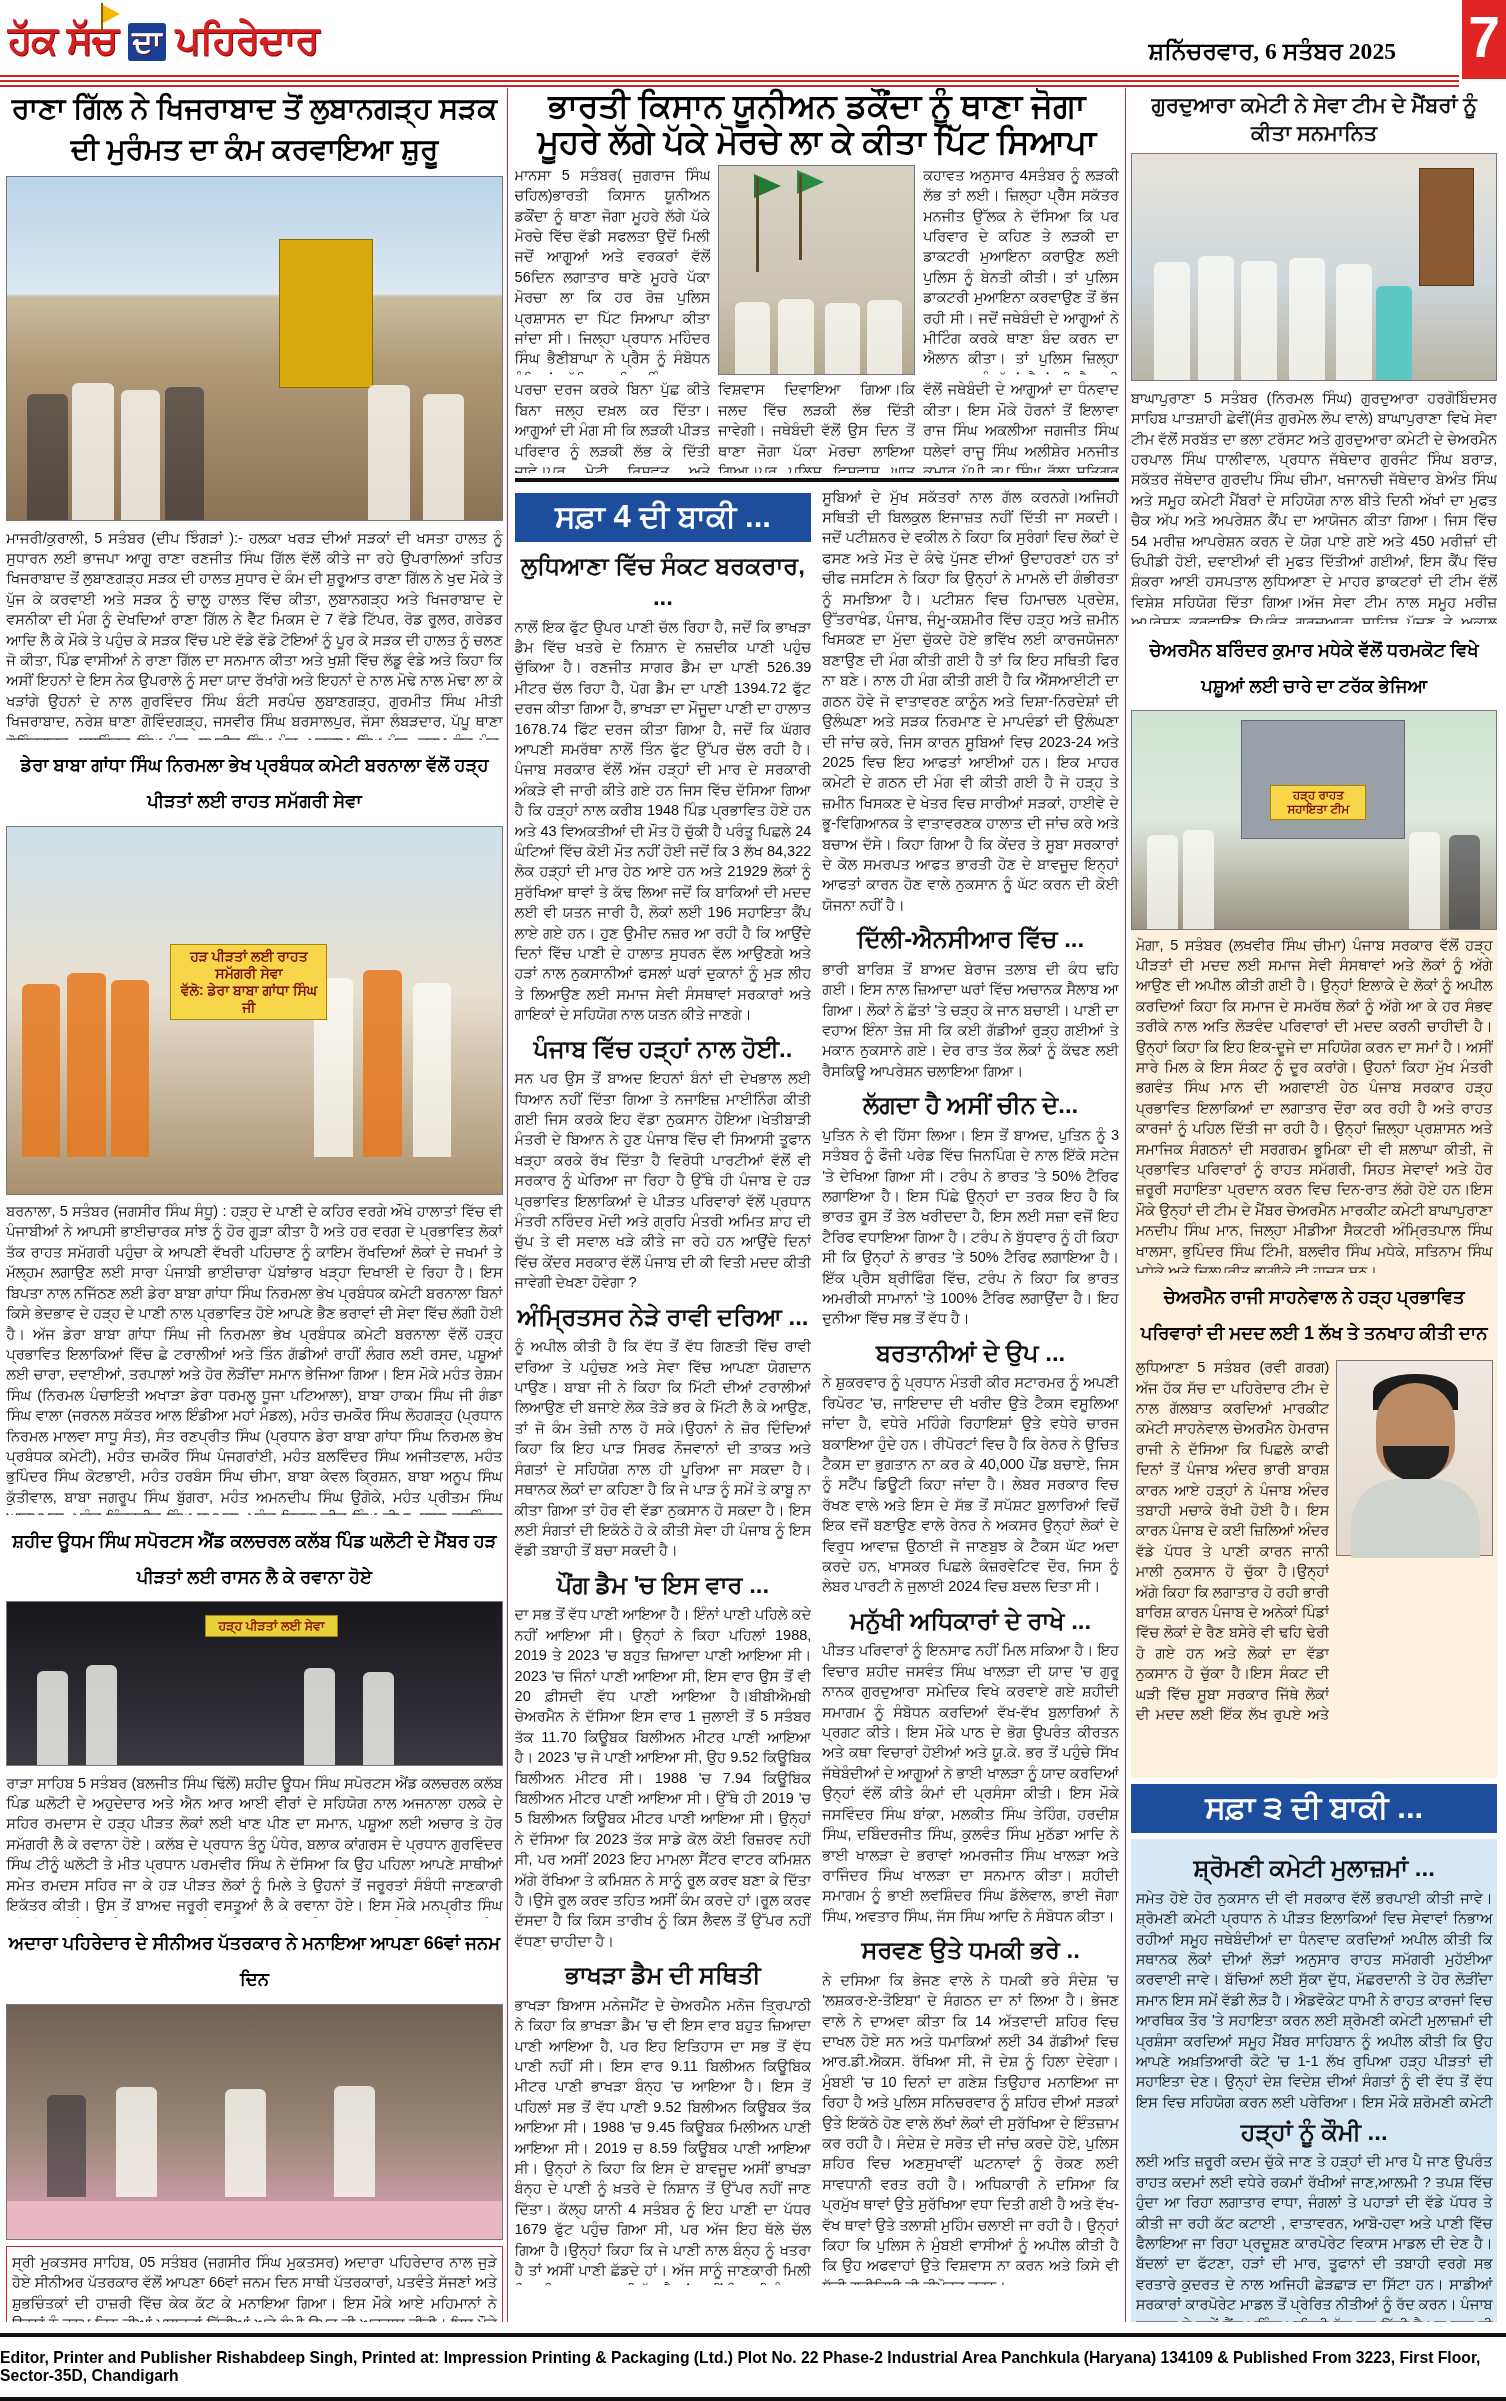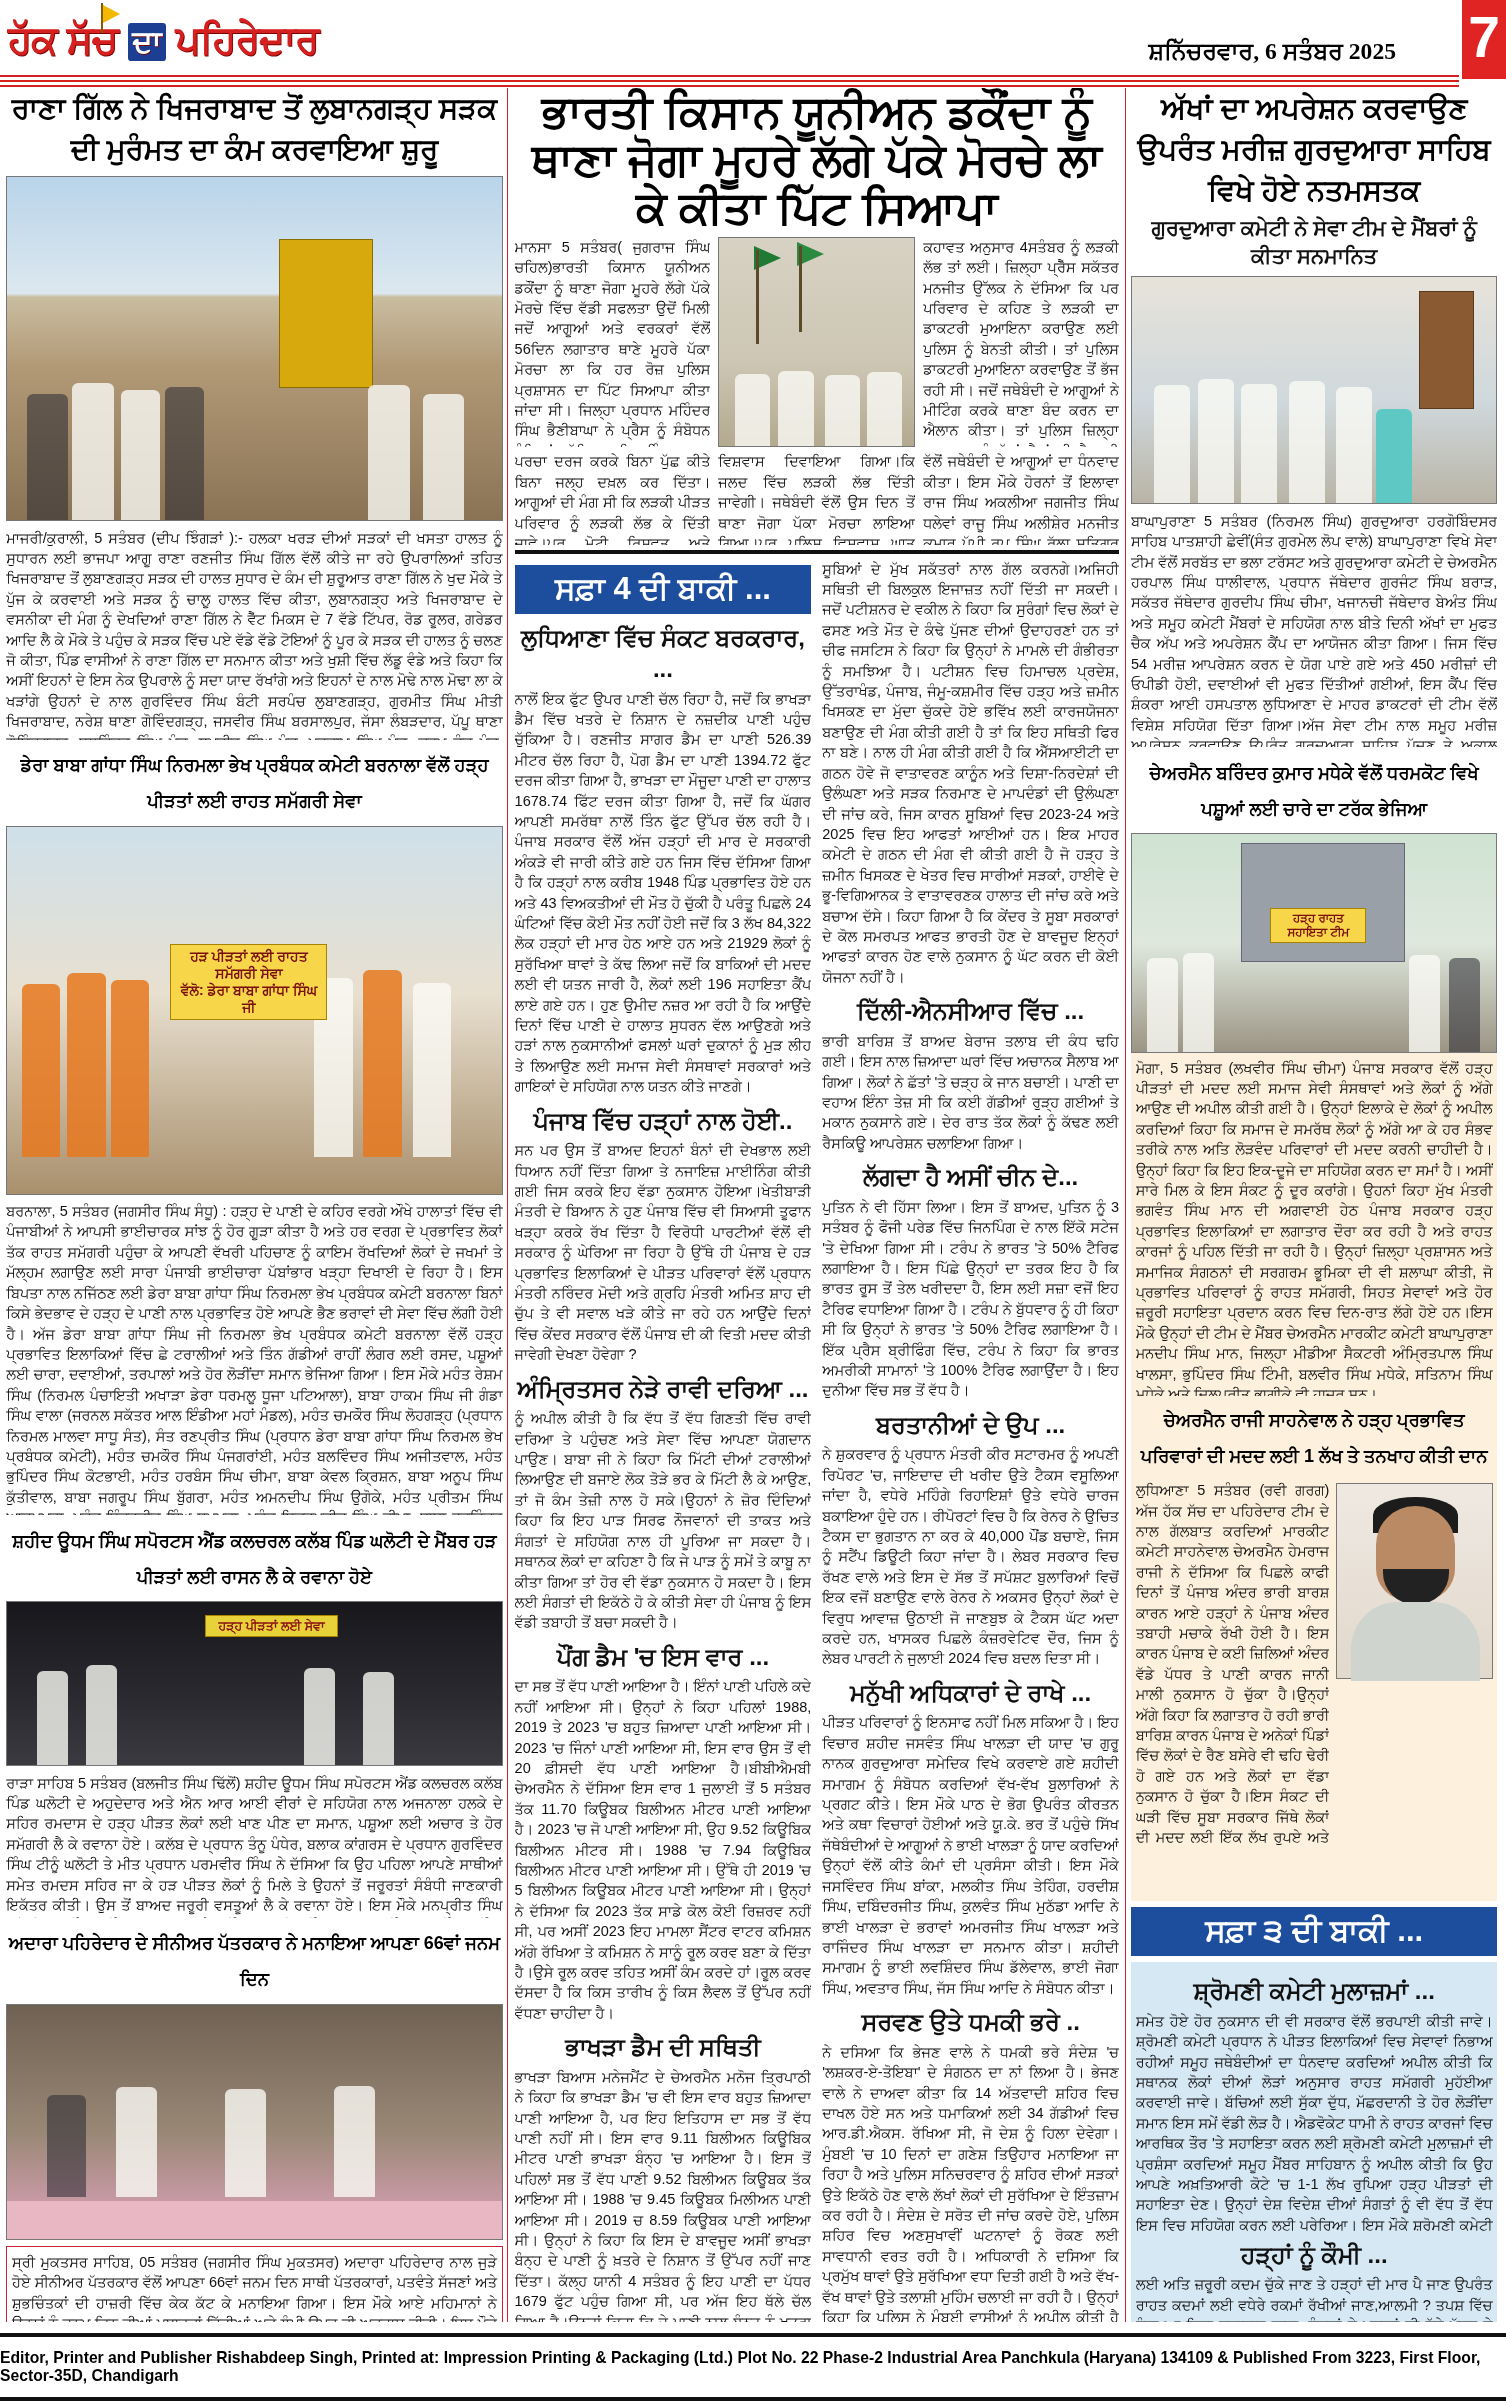--- a/index.html
+++ b/index.html
@@ -25,21 +25,21 @@
   .header-rules { position:absolute; left:0; right:47px; top:75px; }
   .header-rules div { height:2.4px; background:#d6201f; margin-bottom:2.4px; }
 
   
   .content { position:absolute; top:88px; left:6.3px; right:6.3px; bottom:79px; display:flex; }
   .col-left  { width:501px; height:100%; overflow:hidden; padding-right:4.7px; }
   .col-center{ width:619px; height:100%; overflow:hidden; border-left:1.6px solid #c23; border-right:1.6px solid #c23; padding:0 6.3px; }
   .col-right { width:371px; height:100%; overflow:hidden; padding-left:4.7px; }
 
   .headline { font-weight:bold; color:#000; text-align:center; }
-  .h-xl { font-size:45px; line-height:48px; }
+  .h-xl { font-size:33px; line-height:36px; }
   .h-lg { font-size:29px; line-height:41px; }
   .h-md { font-size:18px; line-height:36px; }
   .subhead { font-size:21px; line-height:28px; font-weight:bold; text-align:center; }
   .body-text { font-size:14.5px; line-height:20.4px; text-align:justify; overflow:hidden; }
   .sec-title { font-size:24px; line-height:31px; font-weight:bold; text-align:center; margin:7.9px 0 4.7px; }
   .italic { }
 
   .photo { position:relative; overflow:hidden; border:0.8px solid #777; width:100%; }
   .deco { position:absolute; }
 
@@ -233,21 +233,20 @@
           <div>
             <div class="sec-title italic">ਸਰਵਣ ਉਤੇ ਧਮਕੀ ਭਰੇ ..</div>
             <div class="body-text">ਨੇ ਦਸਿਆ ਕਿ ਭੇਜਣ ਵਾਲੇ ਨੇ ਧਮਕੀ ਭਰੇ ਸੰਦੇਸ਼ 'ਚ 'ਲਸ਼ਕਰ-ਏ-ਤੋਇਬਾ' ਦੇ ਸੰਗਠਨ ਦਾ ਨਾਂ ਲਿਆ ਹੈ। ਭੇਜਣ ਵਾਲੇ ਨੇ ਦਾਅਵਾ ਕੀਤਾ ਕਿ 14 ਅੱਤਵਾਦੀ ਸ਼ਹਿਰ ਵਿਚ ਦਾਖਲ ਹੋਏ ਸਨ ਅਤੇ ਧਮਾਕਿਆਂ ਲਈ 34 ਗੱਡੀਆਂ ਵਿਚ ਆਰ.ਡੀ.ਐਕਸ. ਰੱਖਿਆ ਸੀ, ਜੋ ਦੇਸ਼ ਨੂੰ ਹਿਲਾ ਦੇਵੇਗਾ। ਮੁੰਬਈ 'ਚ 10 ਦਿਨਾਂ ਦਾ ਗਣੇਸ਼ ਤਿਉਹਾਰ ਮਨਾਇਆ ਜਾ ਰਿਹਾ ਹੈ ਅਤੇ ਪੁਲਿਸ ਸਨਿਚਰਵਾਰ ਨੂੰ ਸ਼ਹਿਰ ਦੀਆਂ ਸੜਕਾਂ ਉਤੇ ਇਕੱਠੇ ਹੋਣ ਵਾਲੇ ਲੱਖਾਂ ਲੋਕਾਂ ਦੀ ਸੁਰੱਖਿਆ ਦੇ ਇੰਤਜ਼ਾਮ ਕਰ ਰਹੀ ਹੈ। ਸੰਦੇਸ਼ ਦੇ ਸਰੋਤ ਦੀ ਜਾਂਚ ਕਰਦੇ ਹੋਏ, ਪੁਲਿਸ ਸ਼ਹਿਰ ਵਿਚ ਅਣਸੁਖਾਵੀਂ ਘਟਨਾਵਾਂ ਨੂੰ ਰੋਕਣ ਲਈ ਸਾਵਧਾਨੀ ਵਰਤ ਰਹੀ ਹੈ। ਅਧਿਕਾਰੀ ਨੇ ਦਸਿਆ ਕਿ ਪ੍ਰਮੁੱਖ ਥਾਵਾਂ ਉਤੇ ਸੁਰੱਖਿਆ ਵਧਾ ਦਿਤੀ ਗਈ ਹੈ ਅਤੇ ਵੱਖ-ਵੱਖ ਥਾਵਾਂ ਉਤੇ ਤਲਾਸ਼ੀ ਮੁਹਿੰਮ ਚਲਾਈ ਜਾ ਰਹੀ ਹੈ। ਉਨ੍ਹਾਂ ਕਿਹਾ ਕਿ ਪੁਲਿਸ ਨੇ ਮੁੰਬਈ ਵਾਸੀਆਂ ਨੂੰ ਅਪੀਲ ਕੀਤੀ ਹੈ ਕਿ ਉਹ ਅਫਵਾਹਾਂ ਉਤੇ ਵਿਸ਼ਵਾਸ ਨਾ ਕਰਨ ਅਤੇ ਕਿਸੇ ਵੀ ਸ਼ੱਕੀ ਗਤੀਵਿਧੀ ਦੀ ਰੀਪੋਰਟ ਕਰਨ।</div>
           </div>
 
         </div>
       </div>
     </div>
 
     <div class="col-right">
-      <div class="headline h-lg">ਅੱਖਾਂ ਦਾ ਅਪਰੇਸ਼ਨ ਕਰਵਾਉਣ ਉਪਰੰਤ ਮਰੀਜ਼ ਗੁਰਦੁਆਰਾ ਸਾਹਿਬ ਵਿਖੇ ਹੋਏ ਨਤਮਸਤਕ</div>
       <div class="subhead" style="margin:3.1px 0 6.3px;">ਗੁਰਦੁਆਰਾ ਕਮੇਟੀ ਨੇ ਸੇਵਾ ਟੀਮ ਦੇ ਮੈਂਬਰਾਂ ਨੂੰ ਕੀਤਾ ਸਨਮਾਨਿਤ</div>
       <div class="photo ph-gurd" style="height:228px; margin-bottom:6.3px;">
         <div class="deco" style="right:6%; top:6%; width:55px; height:118px; background:#8a5a33; border:1.6px solid #5a3a1c;"></div>
         <div class="deco fig-w" style="left:6%; bottom:0; width:36px; height:118px;"></div>
         <div class="deco fig-w" style="left:18%; bottom:0; width:36px; height:124px;"></div>
         <div class="deco fig-w" style="left:30%; bottom:0; width:36px; height:119px;"></div>
         <div class="deco fig-w" style="left:43%; bottom:0; width:36px; height:122px;"></div>
         <div class="deco fig-w" style="left:56%; bottom:0; width:36px; height:116px;"></div>
         <div class="deco" style="left:67%; bottom:0; width:36px; height:94px; background:#5ec8c4; border-radius:6.3px 6.3px 0 0;"></div>
       </div>

